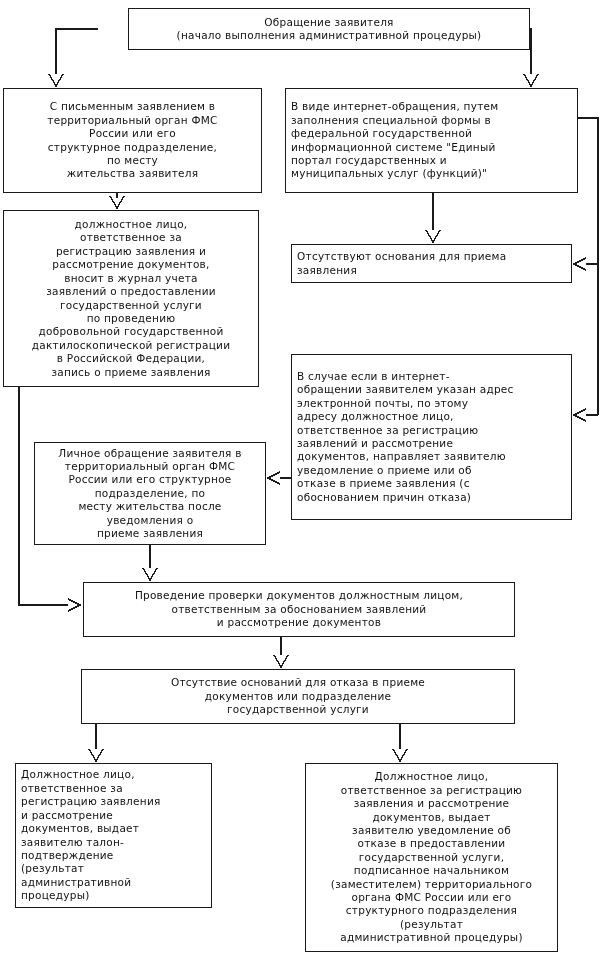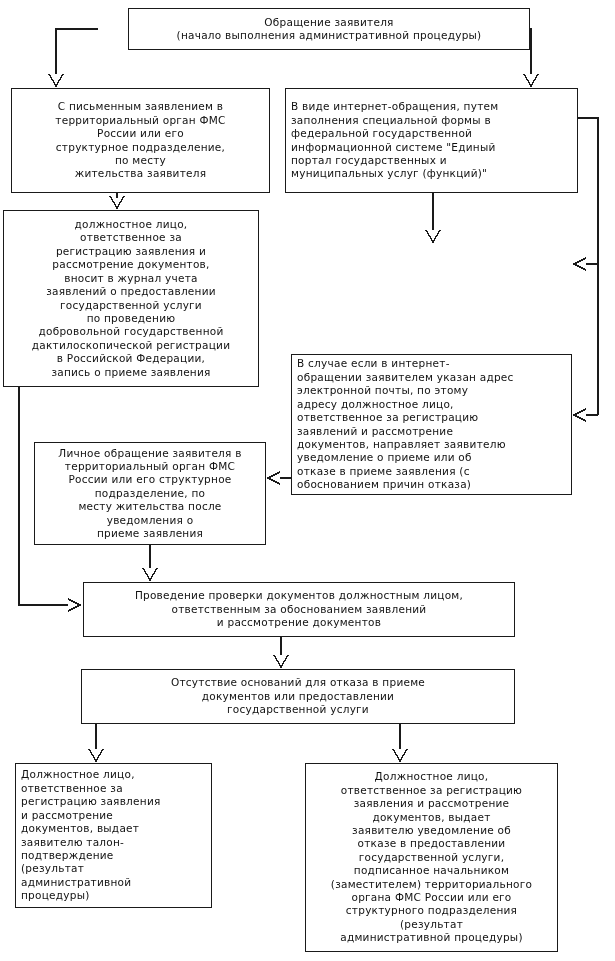--- a/index.html
+++ b/index.html
@@ -94,21 +94,21 @@
       <path d="M393,749 L400,761 L407,749"></path>
 
     </g>
   </svg>
 
   <div class="node center" style="left:98px; top:8px; width:402px; height:42px;margin-left:30px;">
     <span class="txt">Обращение заявителя
 (начало выполнения административной процедуры)</span>
   </div>
 
-  <div class="node center" style="left:11px; top:88px; width:259px; height:105px;">
+  <div class="node center" style="left:3px; top:88px; width:259px; height:105px;">
     <span class="txt">С письменным заявлением в
 территориальный орган ФМС
 России или его
 структурное подразделение,
 по месту
 жительства заявителя</span>
   </div>
 
   <div class="node left" style="left:285px; top:88px; width:293px; height:105px;">
     <span class="txt">В виде интернет-обращения, путем
@@ -127,22 +127,26 @@
 вносит в журнал учета
 заявлений о предоставлении
 государственной услуги
 по проведению
 добровольной государственной
 дактилоскопической регистрации
 в Российской Федерации,
 запись о приеме заявления</span>
   </div>
 
-
-  <div class="node left" style="left:291px; top:354px; width:281px; height:141px;justify-content:center;">
+  <div class="node left" style="left:291px; top:244px; width:281px; height:39px;">
+    <span class="txt">Отсутствуют основания для приема
+заявления</span>
+  </div>
+
+  <div class="node left" style="left:291px; top:354px; width:281px; height:166px;justify-content:center;">
     <span class="txt">В случае если в интернет-
 обращении заявителем указан адрес
 электронной почты, по этому
 адресу должностное лицо,
 ответственное за регистрацию
 заявлений и рассмотрение
 документов, направляет заявителю
 уведомление о приеме или об
 отказе в приеме заявления (с
 обоснованием причин отказа)</span>
@@ -159,21 +163,21 @@
   </div>
 
   <div class="node center" style="left:83px; top:582px; width:432px; height:55px;">
     <span class="txt">Проведение проверки документов должностным лицом,
 ответственным за обоснованием заявлений
 и рассмотрение документов</span>
   </div>
 
   <div class="node center" style="left:81px; top:669px; width:434px; height:55px;">
     <span class="txt">Отсутствие оснований для отказа в приеме
-документов или предоставлении
+документов или подразделение
 государственной услуги</span>
   </div>
 
   <div class="node left" style="left:15px; top:763px; width:197px; height:145px;">
     <span class="txt">Должностное лицо,
 ответственное за
 регистрацию заявления
 и рассмотрение
 документов, выдает
 заявителю талон-

